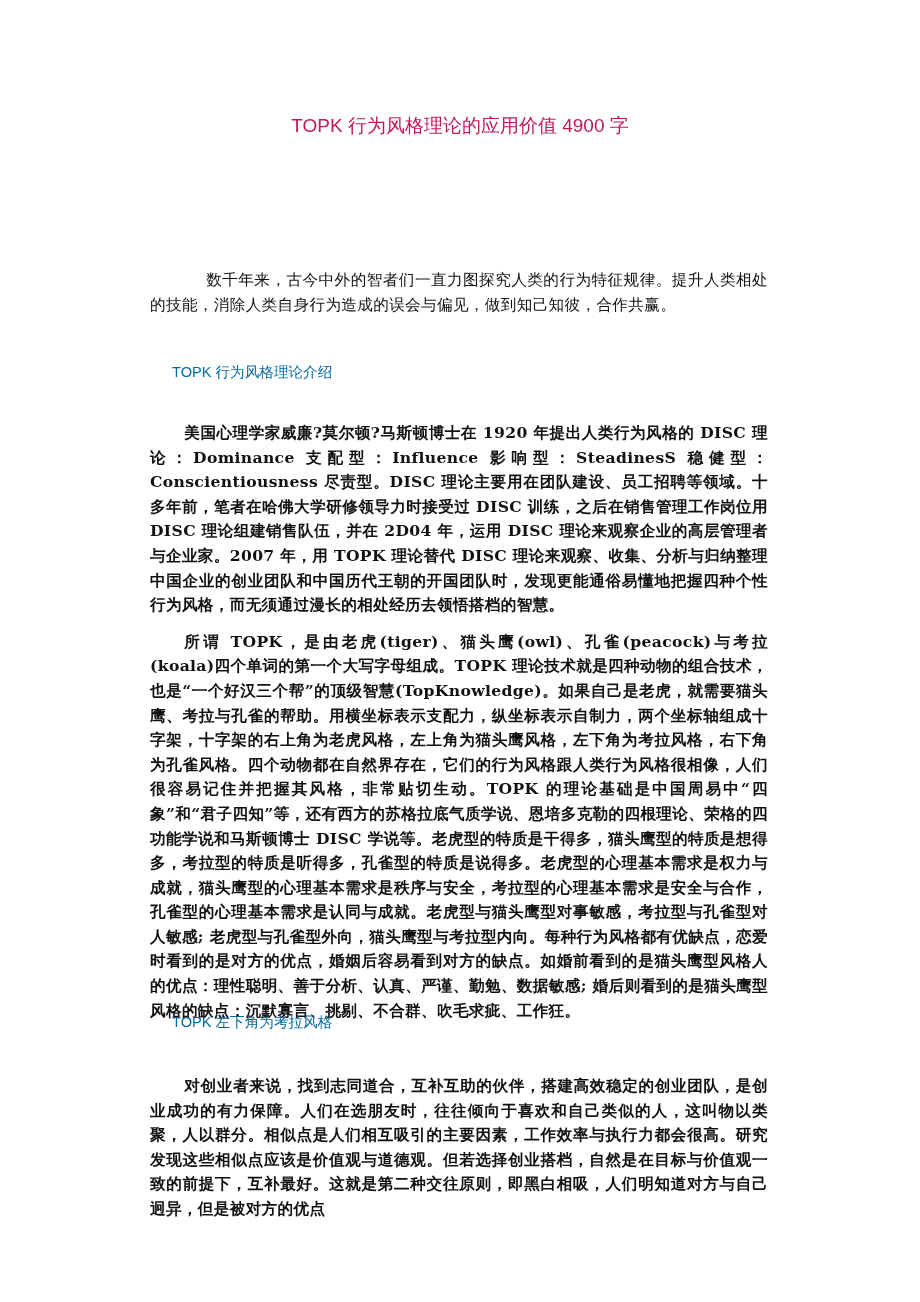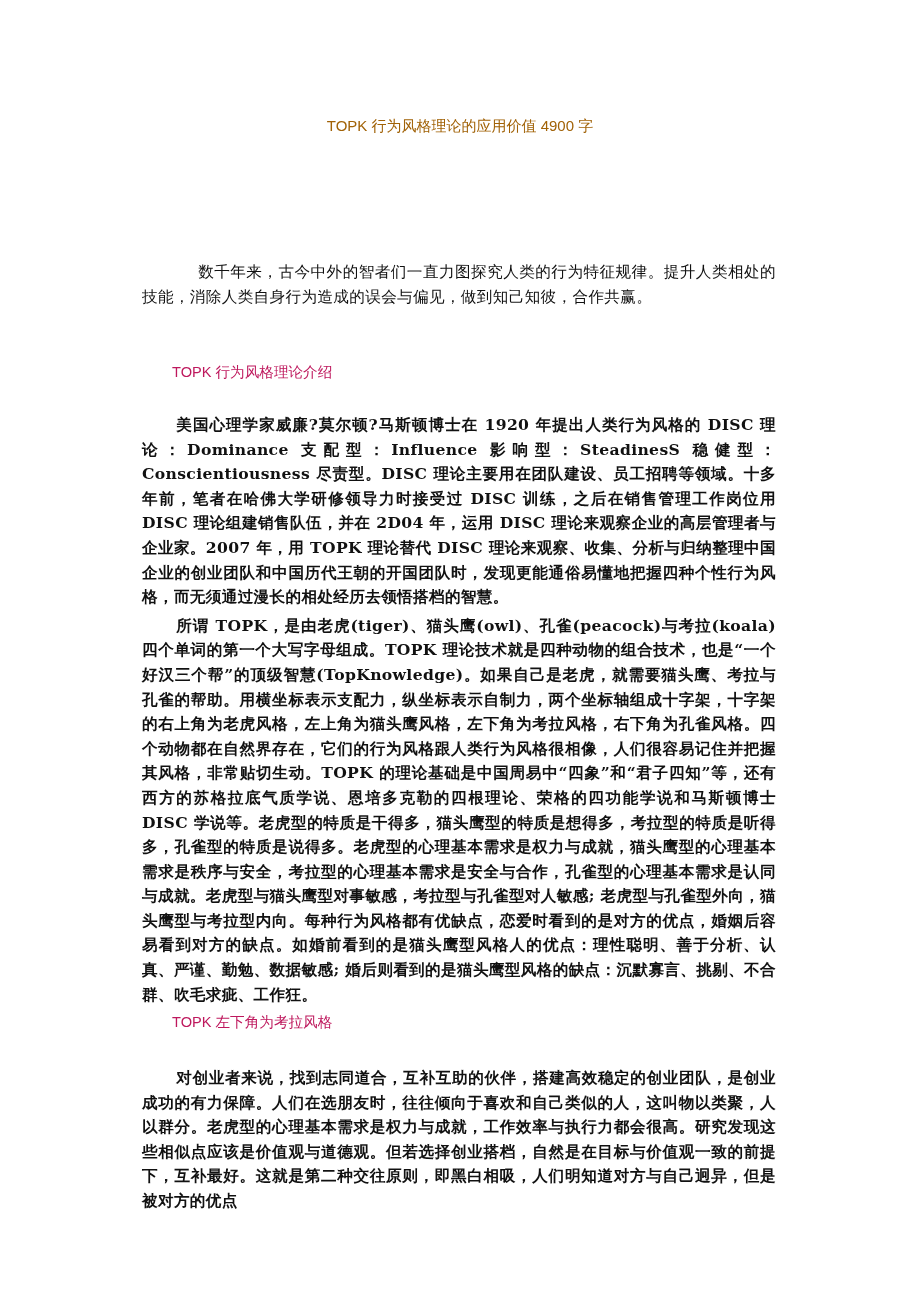--- a/index.html
+++ b/index.html
@@ -4,37 +4,37 @@
   <style>
     html, body { margin: 0; padding: 0; background: #ffffff; }
     body {
       width: 920px; height: 1302px; overflow: hidden; position: relative;
       font-family: "DejaVu Serif", "Liberation Serif", serif;
       color: #111;
     }
     .page { position: absolute; left: 138px; top: 0; width: 642px; }
     .title {
       position: absolute; left: 0; width: 920px; top: 116px;
-      text-align: center; font-size: 15px; line-height: 20px;
+      text-align: center; font-size: 19px; line-height: 20px;
       font-family: "Liberation Sans", "DejaVu Sans", sans-serif;
-      color: #a16207;
+      color: #be185d;
     }
     p {
-      margin: 4px; font-size: 15.6px; line-height: 24.6px;
+      margin: 12px; font-size: 15.6px; line-height: 24.6px;
       text-align: justify; text-justify: inter-character;
       letter-spacing: 0.35px;
     }
     .indent { text-indent: 2.2em; font-weight: bold; }
     .intro { position: absolute; top: 256px; left: 0; width: 642px; }
     .intro p { text-indent: 3.6em; }
     .heading {
       position: absolute; left: 34px;
       font-size: 14.6px; line-height: 20px;
       font-family: "Liberation Sans", "DejaVu Sans", sans-serif;
-      color: #be185d;
+      color: #0369a1;
     }
     .h1 { top: 362px; }
     .h2 { top: 1012px; }
     .sec1 { position: absolute; top: 409px; left: 0; width: 642px; }
     .sec2 { position: absolute; top: 1062px; left: 0; width: 642px; }
   </style>
 </head>
 <body>
 
 <div>
@@ -48,16 +48,16 @@
     <div class="heading h1">TOPK 行为风格理论介绍</div>
 
     <div class="sec1">
       <p class="indent">美国心理学家威廉?莫尔顿?马斯顿博士在 1920 年提出人类行为风格的 DISC 理论：Dominance 支配型：Influence 影响型：SteadinesS 稳健型：Conscientiousness 尽责型。DISC 理论主要用在团队建设、员工招聘等领域。十多年前，笔者在哈佛大学研修领导力时接受过 DISC 训练，之后在销售管理工作岗位用 DISC 理论组建销售队伍，并在 2D04 年，运用 DISC 理论来观察企业的高层管理者与企业家。2007 年，用 TOPK 理论替代 DISC 理论来观察、收集、分析与归纳整理中国企业的创业团队和中国历代王朝的开国团队时，发现更能通俗易懂地把握四种个性行为风格，而无须通过漫长的相处经历去领悟搭档的智慧。</p>
       <p class="indent">所谓 TOPK，是由老虎(tiger)、猫头鹰(owl)、孔雀(peacock)与考拉(koala)四个单词的第一个大写字母组成。TOPK 理论技术就是四种动物的组合技术，也是“一个好汉三个帮”的顶级智慧(TopKnowledge)。如果自己是老虎，就需要猫头鹰、考拉与孔雀的帮助。用横坐标表示支配力，纵坐标表示自制力，两个坐标轴组成十字架，十字架的右上角为老虎风格，左上角为猫头鹰风格，左下角为考拉风格，右下角为孔雀风格。四个动物都在自然界存在，它们的行为风格跟人类行为风格很相像，人们很容易记住并把握其风格，非常贴切生动。TOPK 的理论基础是中国周易中“四象”和“君子四知”等，还有西方的苏格拉底气质学说、恩培多克勒的四根理论、荣格的四功能学说和马斯顿博士 DISC 学说等。老虎型的特质是干得多，猫头鹰型的特质是想得多，考拉型的特质是听得多，孔雀型的特质是说得多。老虎型的心理基本需求是权力与成就，猫头鹰型的心理基本需求是秩序与安全，考拉型的心理基本需求是安全与合作，孔雀型的心理基本需求是认同与成就。老虎型与猫头鹰型对事敏感，考拉型与孔雀型对人敏感; 老虎型与孔雀型外向，猫头鹰型与考拉型内向。每种行为风格都有优缺点，恋爱时看到的是对方的优点，婚姻后容易看到对方的缺点。如婚前看到的是猫头鹰型风格人的优点：理性聪明、善于分析、认真、严谨、勤勉、数据敏感; 婚后则看到的是猫头鹰型风格的缺点：沉默寡言、挑剔、不合群、吹毛求疵、工作狂。</p>
     </div>
 
     <div class="heading h2">TOPK 左下角为考拉风格</div>
 
     <div class="sec2">
-      <p class="indent">对创业者来说，找到志同道合，互补互助的伙伴，搭建高效稳定的创业团队，是创业成功的有力保障。人们在选朋友时，往往倾向于喜欢和自己类似的人，这叫物以类聚，人以群分。老虎型的心理基本需求是权力与成就，工作效率与执行力都会很高。研究发现这些相似点应该是价值观与道德观。但若选择创业搭档，自然是在目标与价值观一致的前提下，互补最好。这就是第二种交往原则，即黑白相吸，人们明知道对方与自己迥异，但是被对方的优点</p>
+      <p class="indent">对创业者来说，找到志同道合，互补互助的伙伴，搭建高效稳定的创业团队，是创业成功的有力保障。人们在选朋友时，往往倾向于喜欢和自己类似的人，这叫物以类聚，人以群分。相似点是人们相互吸引的主要因素，工作效率与执行力都会很高。研究发现这些相似点应该是价值观与道德观。但若选择创业搭档，自然是在目标与价值观一致的前提下，互补最好。这就是第二种交往原则，即黑白相吸，人们明知道对方与自己迥异，但是被对方的优点</p>
     </div>
   </div>
 </div>
 
 </body></html>

